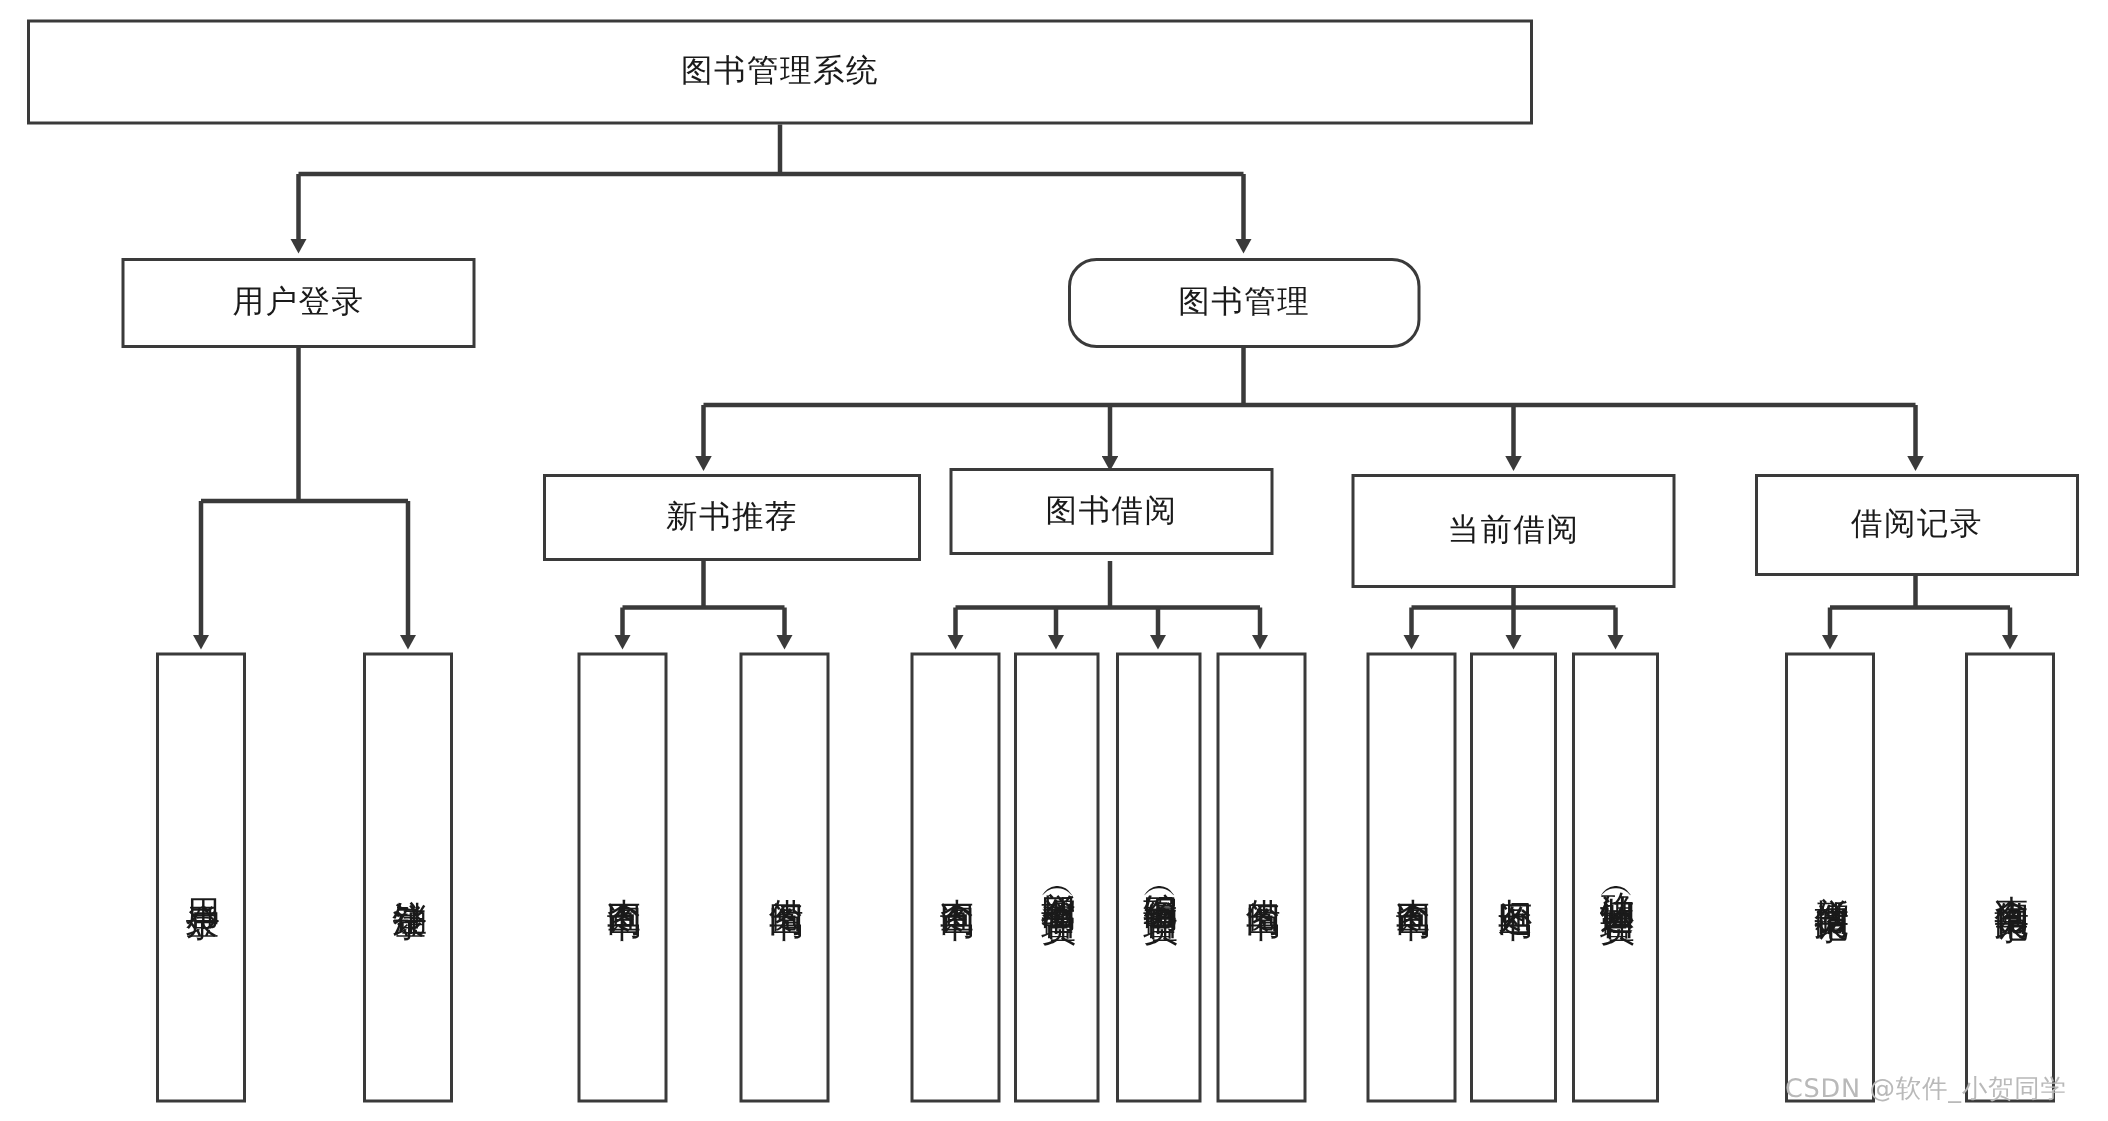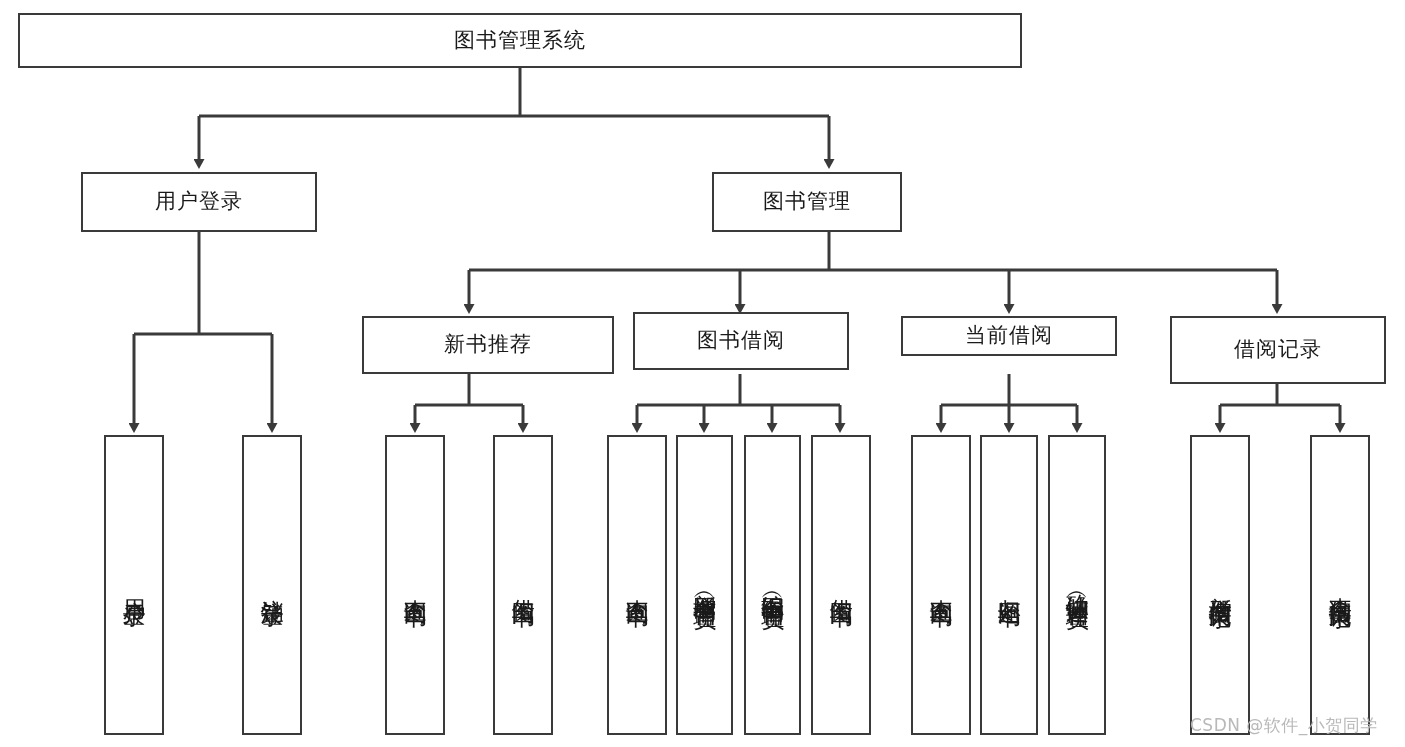--- a/index.html
+++ b/index.html
@@ -109,38 +109,38 @@
       <path d="M1009,405 L1009,424" marker-end="url(#arrow)"></path>
       <path d="M1077,405 L1077,424" marker-end="url(#arrow)"></path>
 
       <path d="M1277,374 L1277,405"></path>
       <path d="M1220,405 L1340,405"></path>
       <path d="M1220,405 L1220,424" marker-end="url(#arrow)"></path>
       <path d="M1340,405 L1340,424" marker-end="url(#arrow)"></path>
     </g>
   </svg>
 
-  <div class="node horiz" style="left:18px; top:13px; width:1004px; height:55px;">
+  <div class="node horiz" style="left:18px; top:13px; width:1004px; height:70px;">
     <span class="label">图书管理系统</span>
   </div>
 
   <div class="node horiz" style="left:81px; top:172px; width:236px; height:60px;">
     <span class="label">用户登录</span>
   </div>
-  <div class="node horiz" style="left:712px; top:172px; width:190px; height:60px;">
+  <div class="node horiz" style="left:712px; top:172px; width:235px; height:60px;border-radius:19px;">
     <span class="label">图书管理</span>
   </div>
 
   <div class="node horiz" style="left:362px; top:316px; width:252px; height:58px;">
     <span class="label">新书推荐</span>
   </div>
   <div class="node horiz" style="left:633px; top:312px; width:216px; height:58px;">
     <span class="label">图书借阅</span>
   </div>
-  <div class="node horiz" style="left:901px; top:316px; width:216px; height:40px;">
+  <div class="node horiz" style="left:901px; top:316px; width:216px; height:76px;">
     <span class="label">当前借阅</span>
   </div>
   <div class="node horiz" style="left:1170px; top:316px; width:216px; height:68px;">
     <span class="label">借阅记录</span>
   </div>
 
   <div class="node vert" style="left:104px; top:435px; width:60px; height:300px;">
     <span class="label">用户登录</span>
   </div>
   <div class="node vert" style="left:242px; top:435px; width:60px; height:300px;">

